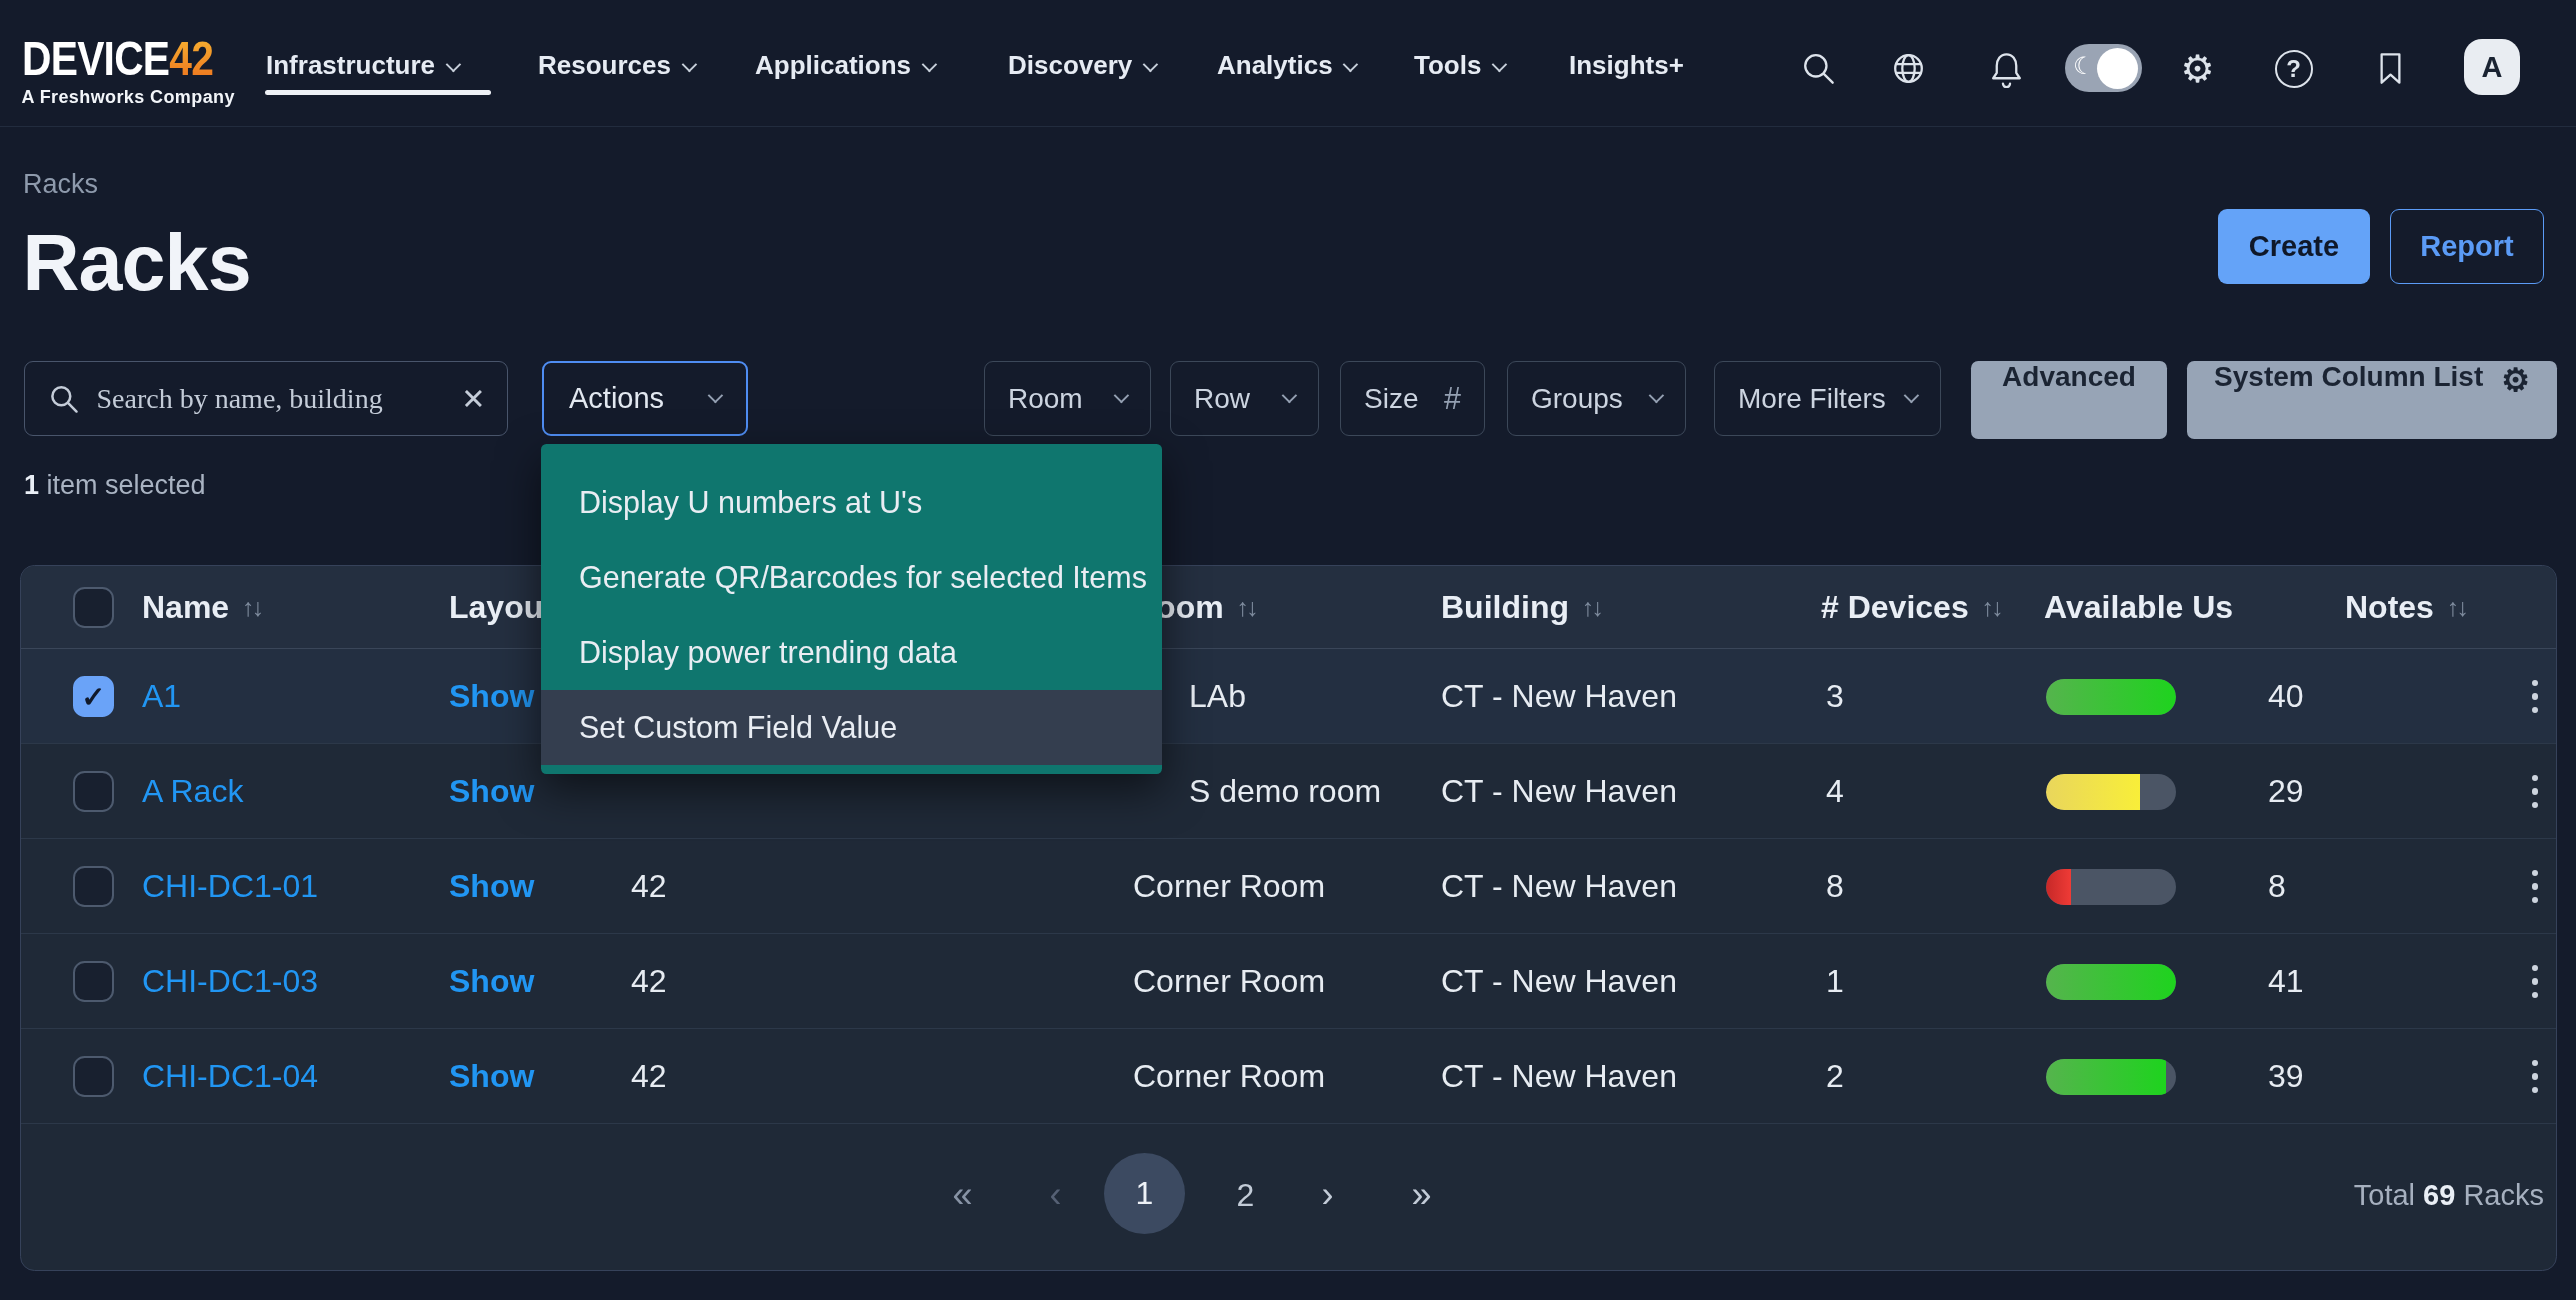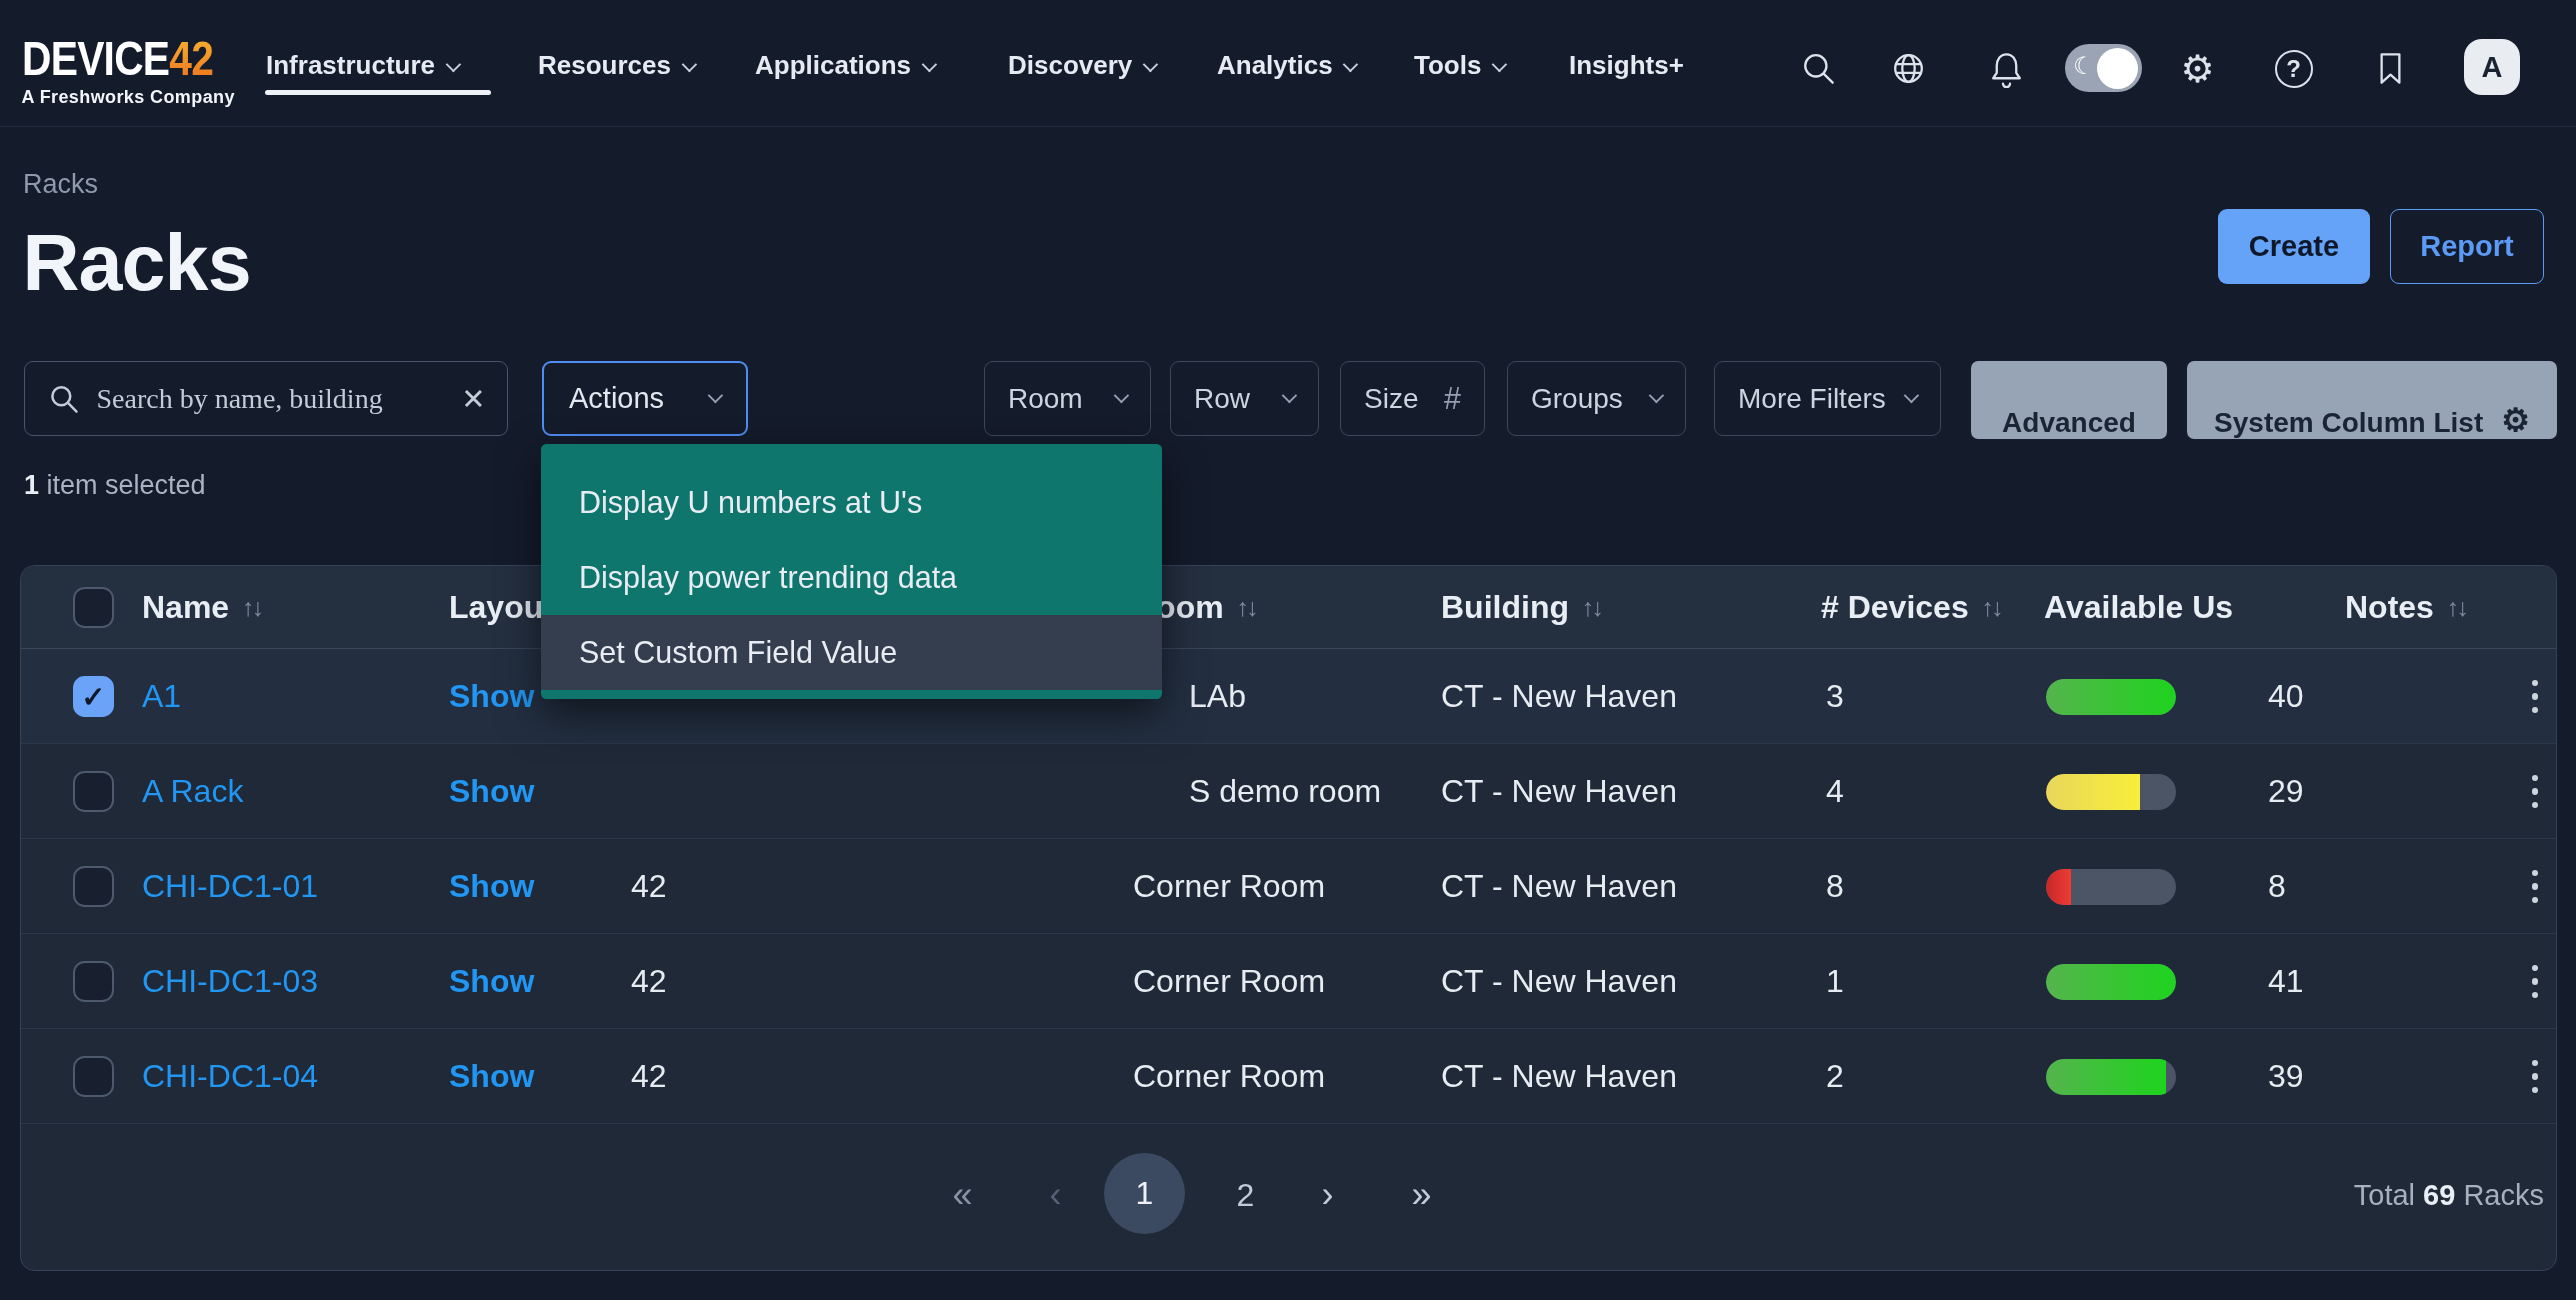--- a/index.html
+++ b/index.html
@@ -37,21 +37,21 @@
   
   .searchbox { position:absolute; left:24px; top:361px; width:484px; height:75px; border:1.8px solid #49556b; border-radius:9px; display:flex; align-items:center; padding:0 21.5px; }
   .searchbox svg { stroke:#c4ccd8; fill:none; stroke-width:2.8; stroke-linecap:round; }
   .searchbox input { flex:1; background:transparent; border:none; outline:none; font-family:Liberation Serif, serif; font-size:28px; color:#dfe5ee; margin-left:16px; min-width:0; }
   .searchbox input::placeholder { color:#c4ccd8; opacity:1; }
   .clear-x { font-size:29px; color:#c4ccd8; cursor:pointer; padding-left:7.2px; }
   .actions-btn { position:absolute; left:542px; top:361px; width:206px; height:75px; border:2.2px solid #4f8df2; border-radius:9px; display:flex; align-items:center; justify-content:space-between; padding:0 25px; font-size:29px; color:#e2e8f0; cursor:pointer; background:#141b2b; }
   .filter-btn { position:absolute; top:361px; height:75px; border:1.8px solid #3c4859; border-radius:9px; display:flex; align-items:center; justify-content:space-between; padding:0 23px; font-size:28px; color:#ccd4e0; cursor:pointer; }
   .filter-btn .chv, .actions-btn .chv { border-color:#94a0b2; margin-bottom:7.2px; }
   .hash { font-size:30.5px; color:#94a0b2; }
-  .gray-btn { position:absolute; top:361px; height:78px; background:#97a4b6; border-radius:7.2px; display:flex; align-items:flex-end; justify-content:center; gap:18px; font-size:28px; font-weight:600; color:#1b2433; cursor:pointer; }
+  .gray-btn { position:absolute; top:361px; height:78px; background:#97a4b6; border-radius:7.2px; display:flex; align-items:flex-start; justify-content:center; gap:18px; font-size:28px; font-weight:600; color:#1b2433; cursor:pointer; }
   .gray-btn .gear { font-size:32px; color:#1b2433; }
   .selection { position:absolute; left:24px; top:470px; font-size:27px; color:#a9b3c2; }
   .selection b { color:#e9eef5; font-weight:bold; }
 
   
   .card { position:absolute; left:20px; top:565px; width:2537px; height:706px; background:#1f2937; border:0.9px solid #36425a; border-radius:14.4px; }
   .thead { position:absolute; left:0; top:0; width:100%; height:83px; background:#242f40; border-bottom:0.9px solid #3a4659; border-radius:13.5px 13.5px 0 0; }
   .th { position:absolute; top:0; height:83px; display:flex; align-items:center; font-size:32px; font-weight:bold; color:#e9eef5; white-space:nowrap; }
   .arr { font-size:25px; color:#7e8b9d; margin-left:12.6px; letter-spacing:-2.7px; font-weight:normal; }
   .cb { position:absolute; left:52px; width:41px; height:41px; border-radius:11.7px; border:2.7px solid #4d5a6e; background:#18202f; cursor:pointer; display:flex; align-items:center; justify-content:center; }
@@ -342,18 +342,19 @@
   <div class="pg pg-first">«</div>
   <div class="pg pg-prev">‹</div>
   <div class="pg pg-num pg-1 page-num active">1</div>
   <div class="pg pg-num pg-2 page-num">2</div>
   <div class="pg pg-next">›</div>
   <div class="pg pg-last">»</div>
   <div class="total"><span>Total </span><b>69</b><span> Racks</span></div>
 
   <div class="menu">
     <div class="menu-item">Display U numbers at U's</div>
+    <div class="menu-item">Generate QR/Barcodes for selected Items</div>
     <div class="menu-item">Display power trending data</div>
     <div class="menu-item hl">Set Custom Field Value</div>
   </div>
 
 </div>
 
 
 </body></html>

